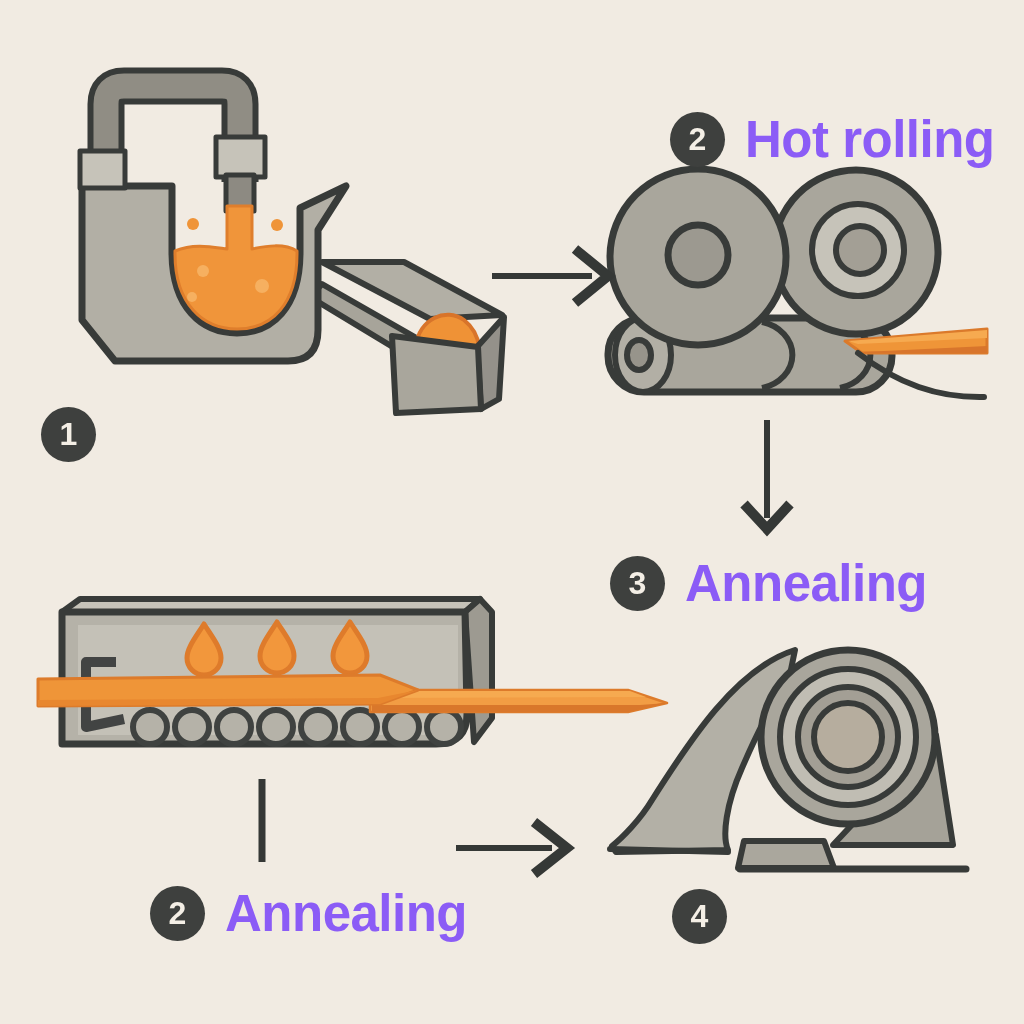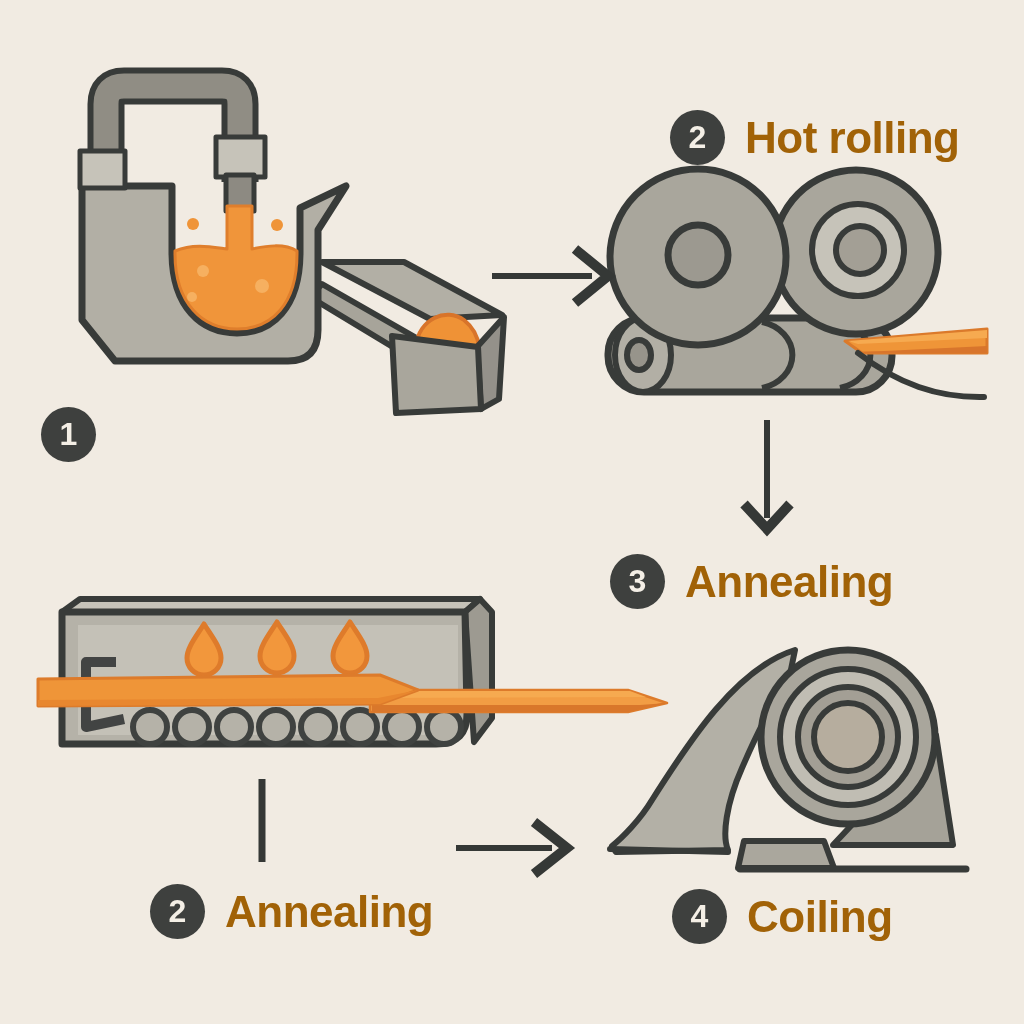--- a/index.html
+++ b/index.html
@@ -14,21 +14,21 @@
     position:absolute;display:flex;align-items:center;gap:20px;
     white-space:nowrap;
   }
   .badge{
     width:55px;height:55px;border-radius:50%;
     background:#3e403e;color:#f4efe6;
     display:flex;align-items:center;justify-content:center;
     font-size:32px;font-weight:700;flex:0 0 auto;
   }
   .step-text{
-    color:#a16207;font-size:44px;font-weight:700;letter-spacing:-0.5px;
+    color:#8b5cf6;font-size:51px;font-weight:700;letter-spacing:-0.5px;
   }
 </style>
 </head>
 <body>
 
 <div id="stage">
 
 <svg width="1024" height="1024" viewBox="0 0 1024 1024">
 
   <g stroke-linejoin="round" stroke-linecap="butt">
@@ -181,16 +181,15 @@
     <span class="step-text">Annealing</span>
   </div>
 
   <div class="step-label" style="left:150px; top:884px;">
     <span class="badge">2</span>
     <span class="step-text">Annealing</span>
   </div>
 
   <div class="step-label" style="left:672px; top:889px;">
     <span class="badge">4</span>
-    <span class="step-text">Coiling</span>
   </div>
 
 </div>
 
 </body></html>

